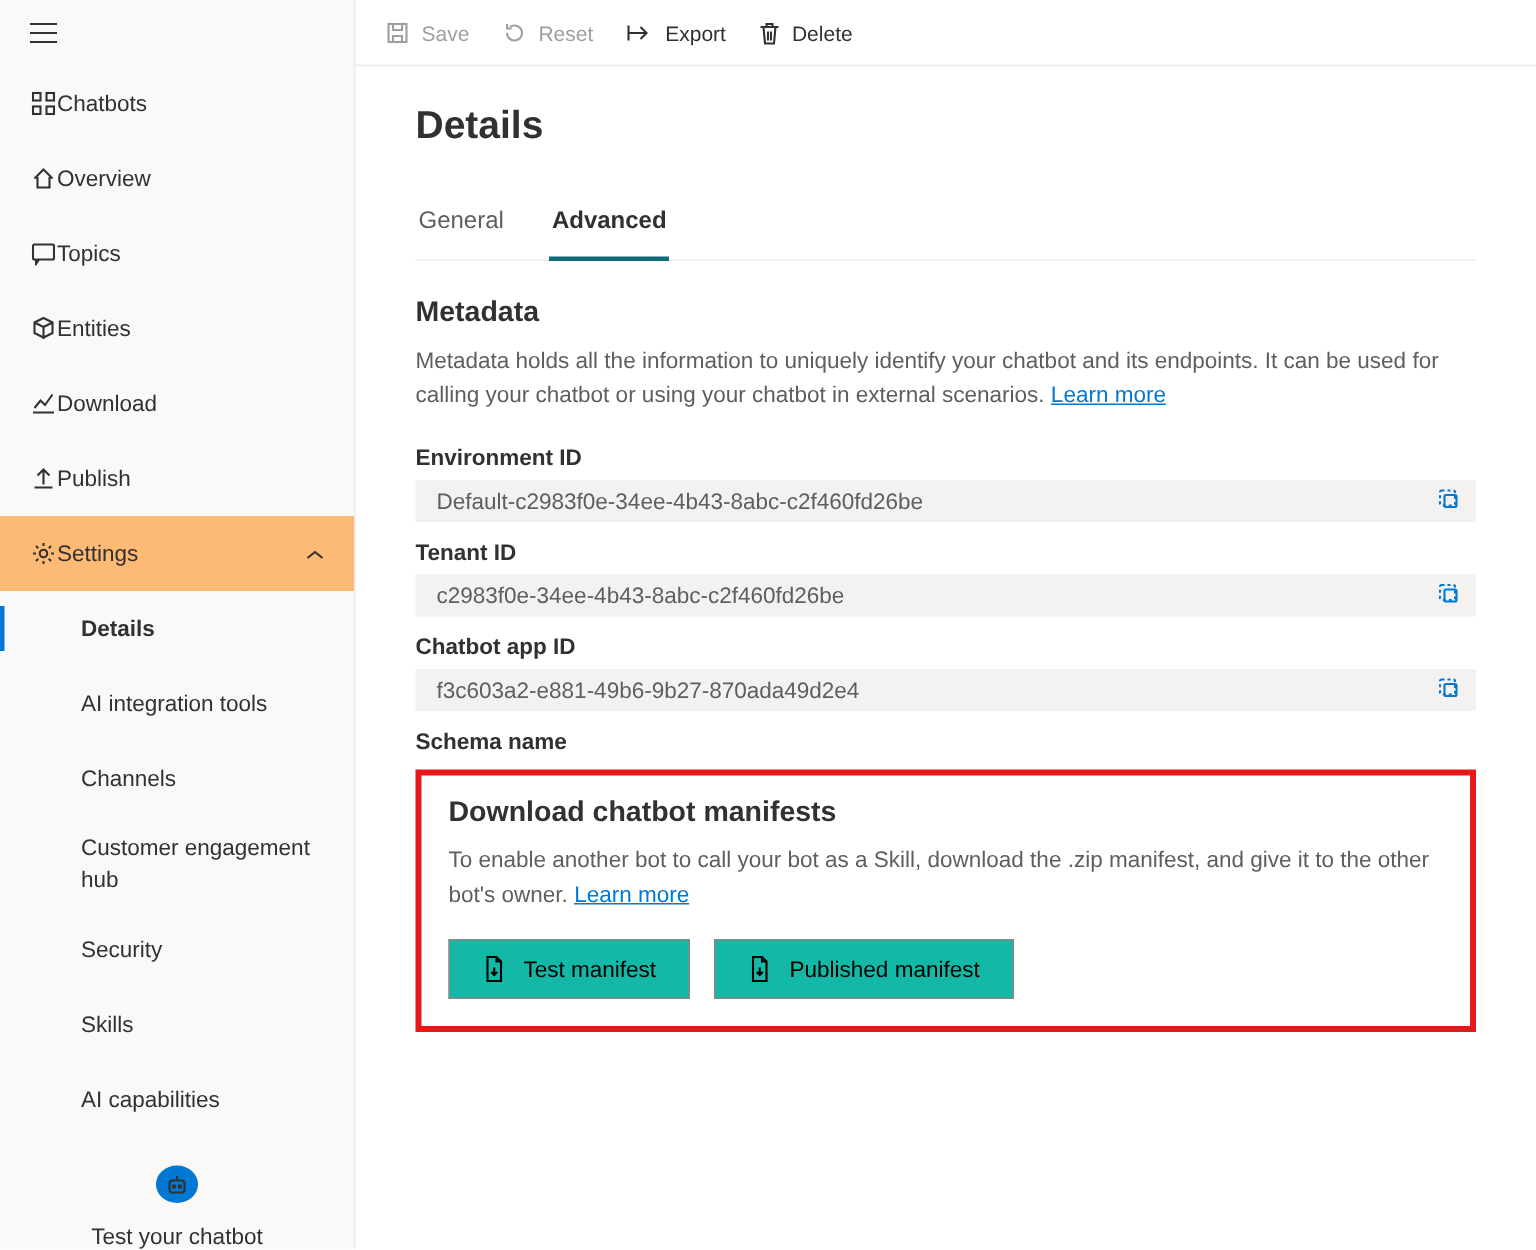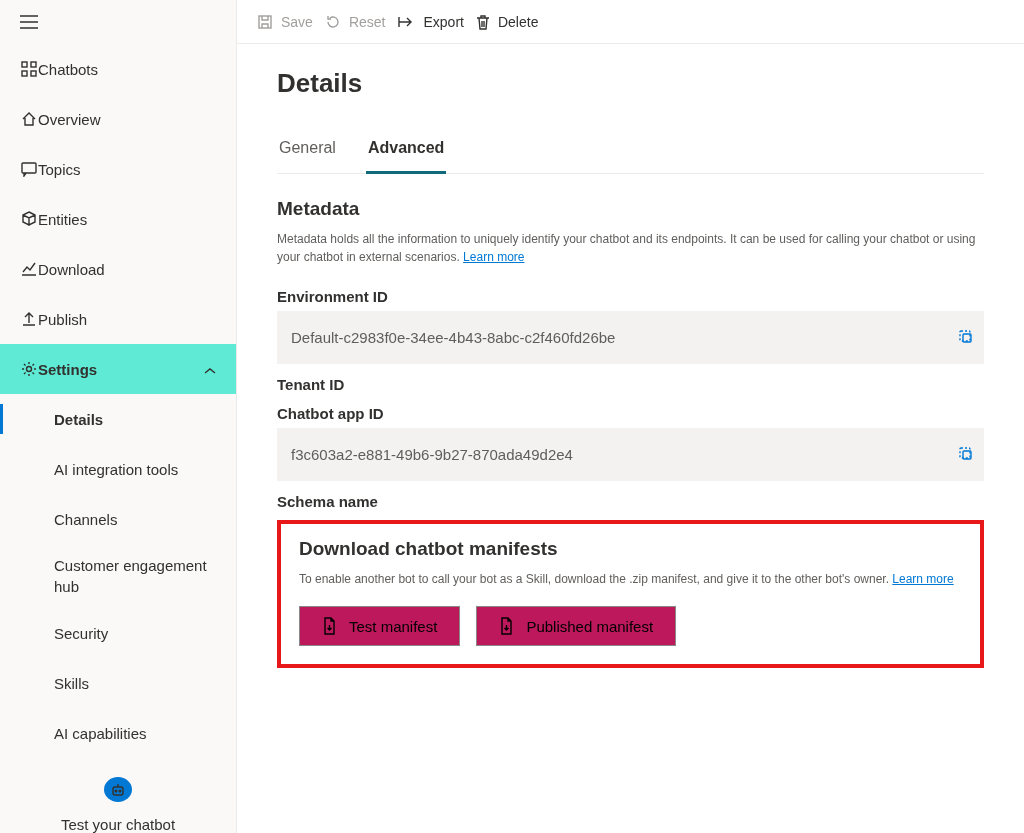--- a/index.html
+++ b/index.html
@@ -7,49 +7,49 @@
 
 .app { display: flex; height: 833px; }
 
 
 .sidebar { width: 237px; background: #faf9f8; border-right: 1px solid #edebe9; display: flex; flex-direction: column; }
 .hamburger { height: 44px; display: flex; align-items: center; padding-left: 20px; }
 .nav-list { flex: 1; }
 .nav-item { display: flex; align-items: center; height: 50px; padding: 0 20px; font-size: 15px; color: #323130; cursor: pointer; position: relative; }
 .nav-item .icon-slot { width: 18px; display: flex; justify-content: center; }
 .nav-item .caret { margin-left: auto; }
-.nav-item.active { background: #5eead4; font-weight: 700; }
+.nav-item.active { background: #fdba74; font-weight: 400; }
 .nav-item.selected-sub { font-weight: 600; }
 .nav-item.selected-sub::before { content:""; position:absolute; left:0; top:10px; bottom:10px; width:3px; background:#0078d4; }
 .nav-sub { padding-left: 54px !important; }
 .nav-sub.multi { height: 64px; line-height: 1.4; }
 .bottom-item { height: 56px; display: flex; align-items: center; padding: 0 14px; gap: 14px; font-size: 15px; flex-direction: column; }
 .bot-badge { width: 28px; height: 28px; border-radius: 50%; background: #0078d4; display:flex; align-items:center; justify-content:center; }
 
 
 .main { flex: 1; display: flex; flex-direction: column; }
-.toolbar { height: 44px; border-bottom: 1px solid #edebe9; display: flex; align-items: center; padding: 0 20px; gap: 12px; font-size: 14px; }
+.toolbar { height: 44px; border-bottom: 1px solid #edebe9; display: flex; align-items: center; padding: 0 20px; gap: 22px; font-size: 14px; }
 .tb-btn { display: flex; align-items: center; gap: 8px; cursor: pointer; }
 .tb-disabled { color: #a19f9d; cursor: default; }
 
 .content { padding: 24px 40px 20px 40px; overflow-y: auto; flex:1; }
 h1 { font-size: 26px; font-weight: 600; margin-bottom: 32px; }
 .tabs { display: flex; gap: 28px; border-bottom: 1px solid #edebe9; margin-bottom: 24px; }
 .tab { font-size: 16px; padding: 8px 2px 14px; cursor: pointer; color: #605e5c; }
 .tab.active { color: #323130; font-weight: 600; border-bottom: 3px solid #0f6b7a; margin-bottom:-1px; }
 
 h2 { font-size: 19px; font-weight: 600; margin-bottom: 10px; }
-.desc { font-size: 12px; color: #605e5c; line-height: 1.5; margin-bottom: 22px; }
+.desc { font-size: 15px; color: #605e5c; line-height: 1.5; margin-bottom: 22px; }
 .desc a { color: #0078d4; text-decoration: underline; }
 label.field-label { display:block; font-size: 15px; font-weight: 600; margin: 12px 0 6px; }
-.readonly-field { background: #f3f2f1; height: 53px; display:flex; align-items:center; justify-content:space-between; padding: 0 10px 0 14px; font-size: 15px; color: #605e5c; margin-bottom: 6px; }
+.readonly-field { background: #f3f2f1; height: 28px; display:flex; align-items:center; justify-content:space-between; padding: 0 10px 0 14px; font-size: 15px; color: #605e5c; margin-bottom: 6px; }
 .readonly-field .copy-ic { color:#0078d4; cursor:pointer; }
 
 .highlight-box { border: 4px solid #e8171a; padding: 14px 18px 4px; margin-top: 10px; }
-.btn-outline { border:1px solid #8a8886; background:#be185d; height:40px; padding: 0 22px; display:inline-flex; align-items:center; gap:12px; font-size:15px; cursor:pointer; }
+.btn-outline { border:1px solid #8a8886; background:#14b8a6; height:40px; padding: 0 22px; display:inline-flex; align-items:center; gap:12px; font-size:15px; cursor:pointer; }
 .btn-row { display:flex; gap:16px; margin: 18px 0 14px; }
 
 
 svg { stroke: currentColor; fill: none; stroke-width: 1.4; }
 </style>
 </head>
 <body>
 
 <div class="app">
 
@@ -204,20 +204,27 @@
       <label class="field-label">Environment ID</label>
       <div class="readonly-field">
         <span>Default-c2983f0e-34ee-4b43-8abc-c2f460fd26be</span>
         <span class="copy-ic"><svg width="17" height="17">
               <rect x="3" y="3" width="10" height="10" rx="1" stroke-dasharray="2 2"></rect>
               <rect x="6" y="6" width="8" height="8" rx="1"></rect>
             </svg></span>
       </div>
 
       <label class="field-label">Tenant ID</label>
+      <div class="readonly-field">
+        <span>c2983f0e-34ee-4b43-8abc-c2f460fd26be</span>
+        <span class="copy-ic"><svg width="17" height="17">
+              <rect x="3" y="3" width="10" height="10" rx="1" stroke-dasharray="2 2"></rect>
+              <rect x="6" y="6" width="8" height="8" rx="1"></rect>
+            </svg></span>
+      </div>
 
       <label class="field-label">Chatbot app ID</label>
       <div class="readonly-field">
         <span>f3c603a2-e881-49b6-9b27-870ada49d2e4</span>
         <span class="copy-ic"><svg width="17" height="17">
               <rect x="3" y="3" width="10" height="10" rx="1" stroke-dasharray="2 2"></rect>
               <rect x="6" y="6" width="8" height="8" rx="1"></rect>
             </svg></span>
       </div>
 

